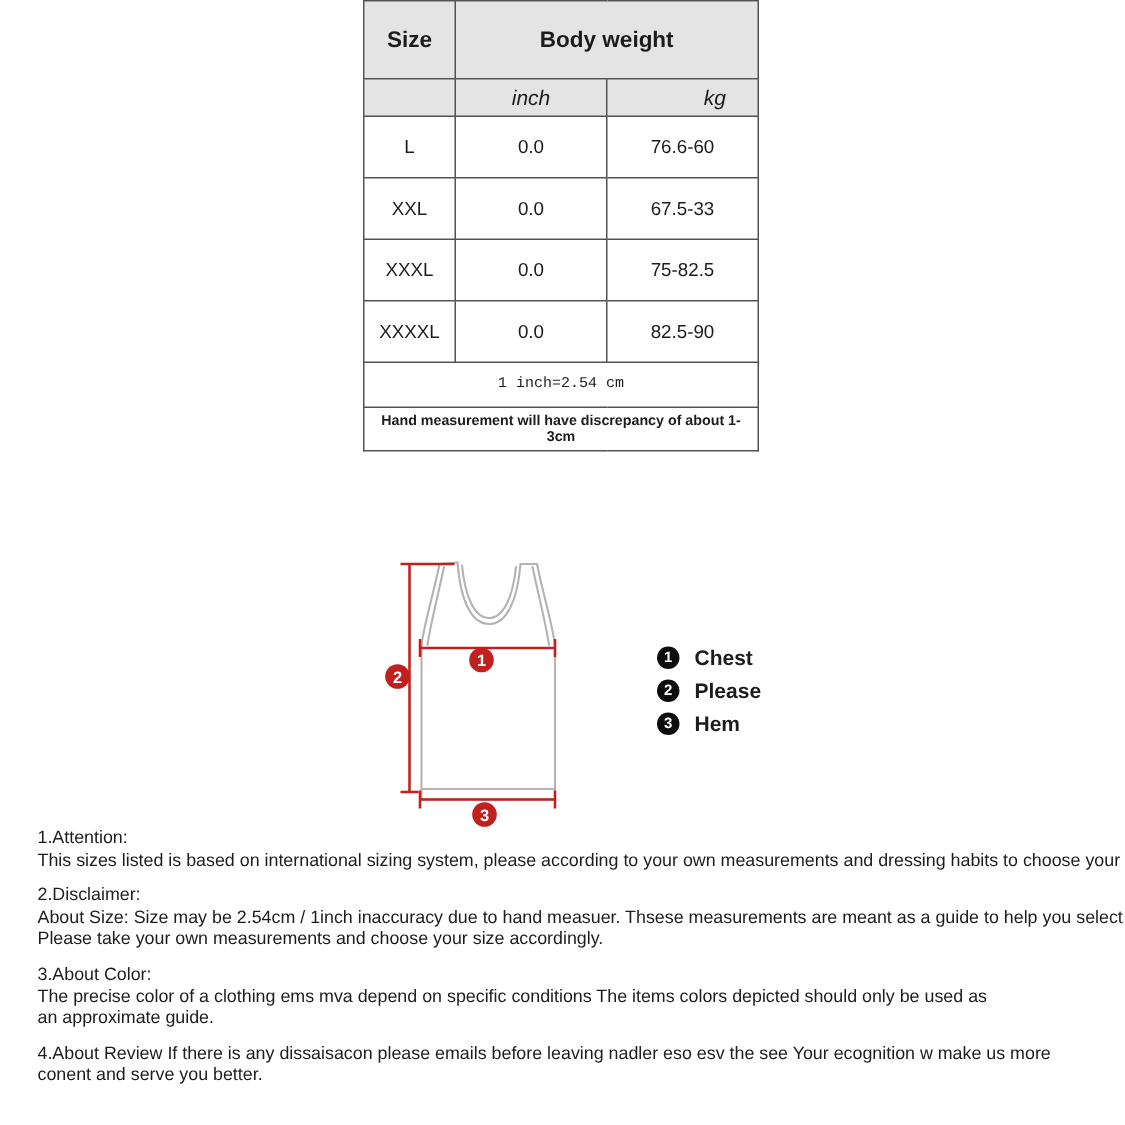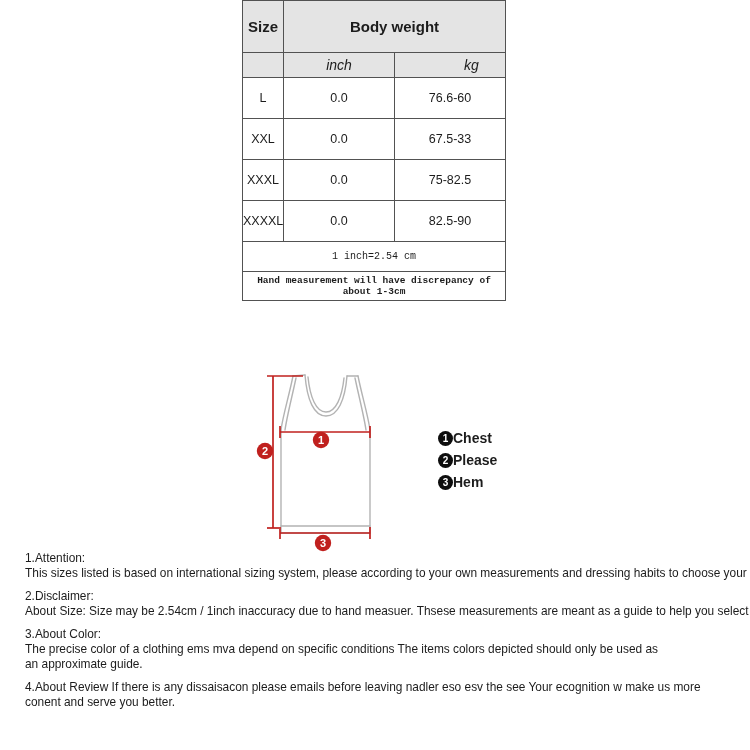--- a/index.html
+++ b/index.html
@@ -2,35 +2,35 @@
 <html><head>
 <meta charset="utf-8">
 <style>
   * { margin:0; padding:0; box-sizing:border-box; }
   html, body { width:750px; height:750px; background:#ffffff; overflow:hidden; }
   body { position:relative; font-family:"Liberation Sans", sans-serif; color:#1c1c1c; }
 
   
   table.size-chart { position:absolute; left:242px; top:0; width:264px; border-collapse:collapse; table-layout:fixed; }
   .size-chart td { border:1px solid #525252; text-align:center; vertical-align:middle; }
-  .col-size { width:41px; } .col-inch { width:102px; } .col-kg { width:101px;padding-left:43px; }
+  .col-size { width:61px; } .col-inch { width:102px; } .col-kg { width:101px;padding-left:43px; }
   .hdr    { background:#e4e4e4; font-weight:bold; font-size:15px; height:52px; }
   .subhdr { background:#e4e4e4; font-size:14px; height:25px;font-style:italic; }
   .data-cell { font-size:12.5px; height:41px; background:#fff; }
   .note1 { font-family:"Liberation Mono", monospace; font-weight:normal; font-size:10px; height:30px; background:#fff; }
-  .note2 { font-family:Liberation Mono, monospace; font-weight:bold; font-size:9.5px; line-height:11.5px; height:29px; background:#fff; padding:0 10px; }
+  .note2 { font-family:Liberation Sans, sans-serif; font-weight:bold; font-size:9.5px; line-height:11.5px; height:29px; background:#fff; padding:0 10px; }
 
   
   svg.diagram { position:absolute; left:252px; top:366px; }
 
   .legend { position:absolute; left:438px; top:427px; }
   .legend-row { display:flex; align-items:center; height:22px; }
   .legend-bullet { width:15px; height:15px; border-radius:50%; background:#0d0d0d; color:#fff;
                    font-size:10px; font-weight:bold; display:flex; align-items:center; justify-content:center; flex:0 0 15px; }
-  .legend-label { font-size:14px; font-weight:bold; }
+  .legend-label { font-size:14px; font-weight:bold; margin-left:10px; }
 
   
   .info { position:absolute; left:8px; top:551px; width:742px; }
   .info-section { margin-bottom:9px; }
   .info-line { font-size:11.9px; line-height:14.6px; white-space:nowrap;margin-left:17px; }
 </style>
 </head>
 <body>
 
 <table class="size-chart">
@@ -140,20 +140,21 @@
 </div>
 
 <div class="info">
   <div class="info-section">
     <div class="info-line">1.Attention:</div>
     <div class="info-line">This sizes listed is based on international sizing system, please according to your own measurements and dressing habits to choose your suitable size.</div>
   </div>
   <div class="info-section">
     <div class="info-line">2.Disclaimer:</div>
     <div class="info-line">About Size: Size may be 2.54cm / 1inch inaccuracy due to hand measuer. Thsese measurements are meant as a guide to help you select the correct size.</div>
+    <div class="info-line">Please take your own measurements and choose your size accordingly.</div>
   </div>
   <div class="info-section">
     <div class="info-line">3.About Color:</div>
     <div class="info-line">The precise color of a clothing ems mva depend on specific conditions The items colors depicted should only be used as</div>
     <div class="info-line">an approximate guide.</div>
   </div>
   <div class="info-section">
     <div class="info-line">4.About Review If there is any dissaisacon please emails before leaving nadler eso esv the see Your ecognition w make us more</div>
     <div class="info-line">conent and serve you better.</div>
   </div>

